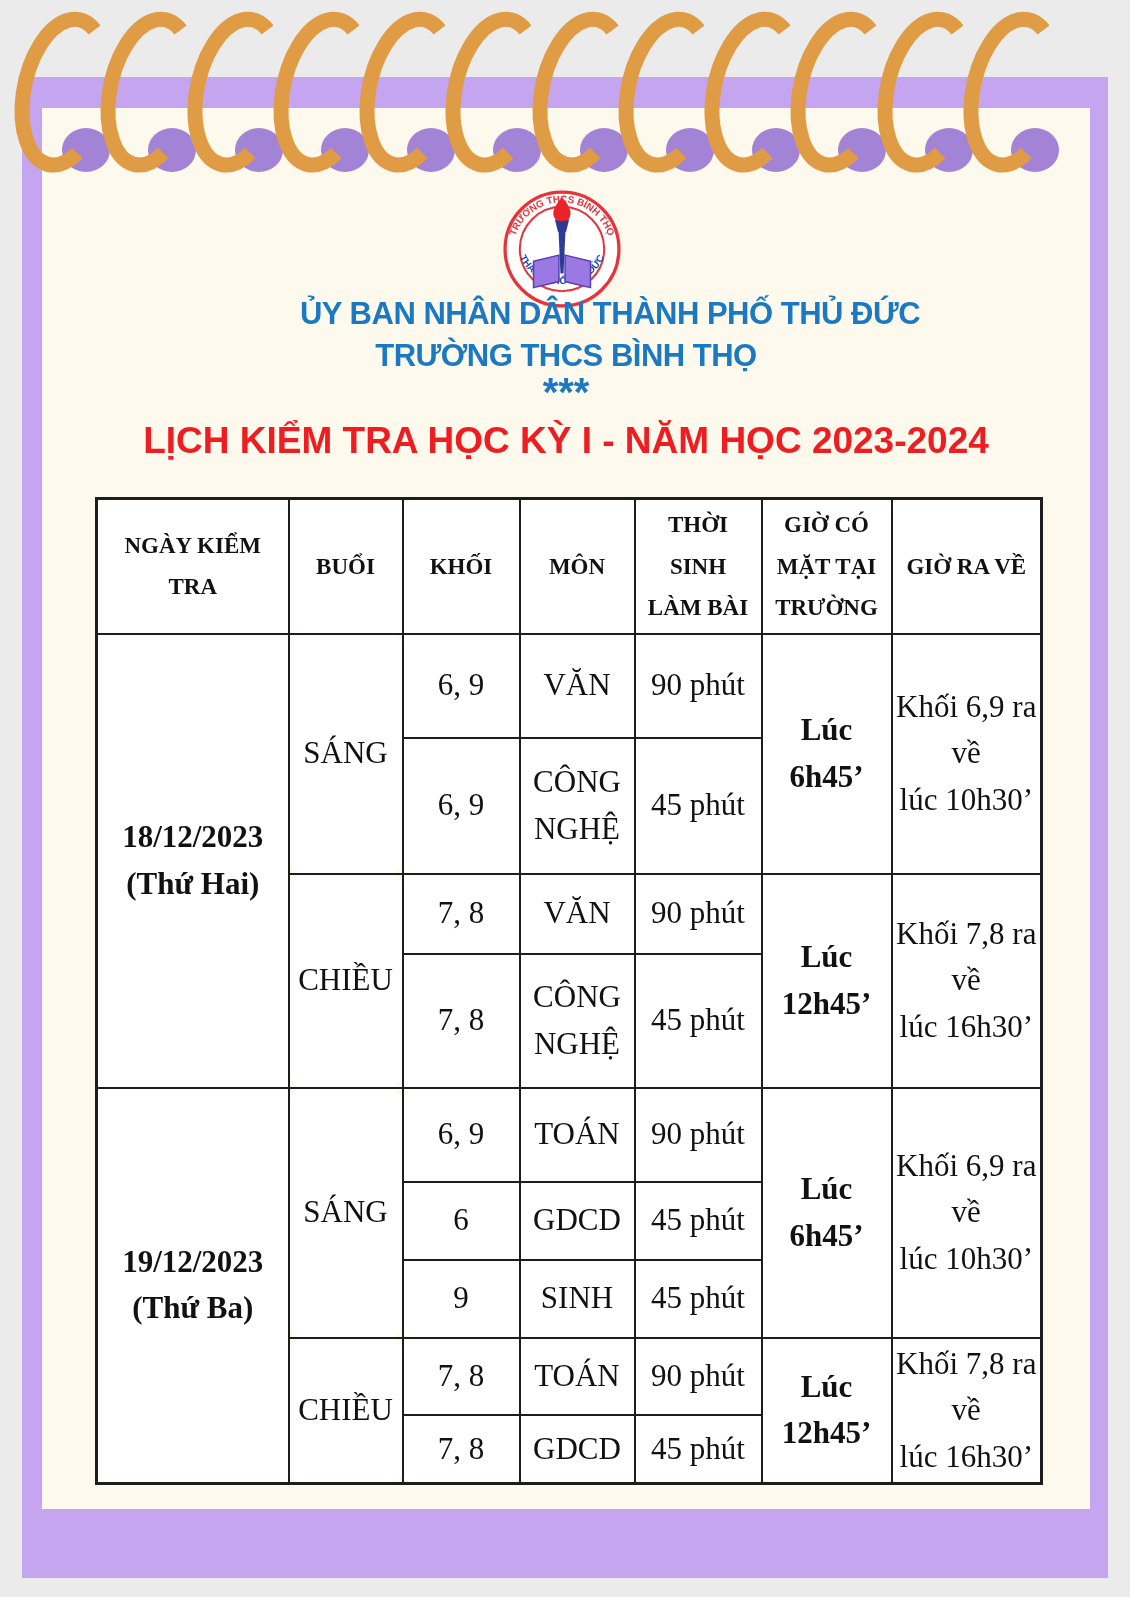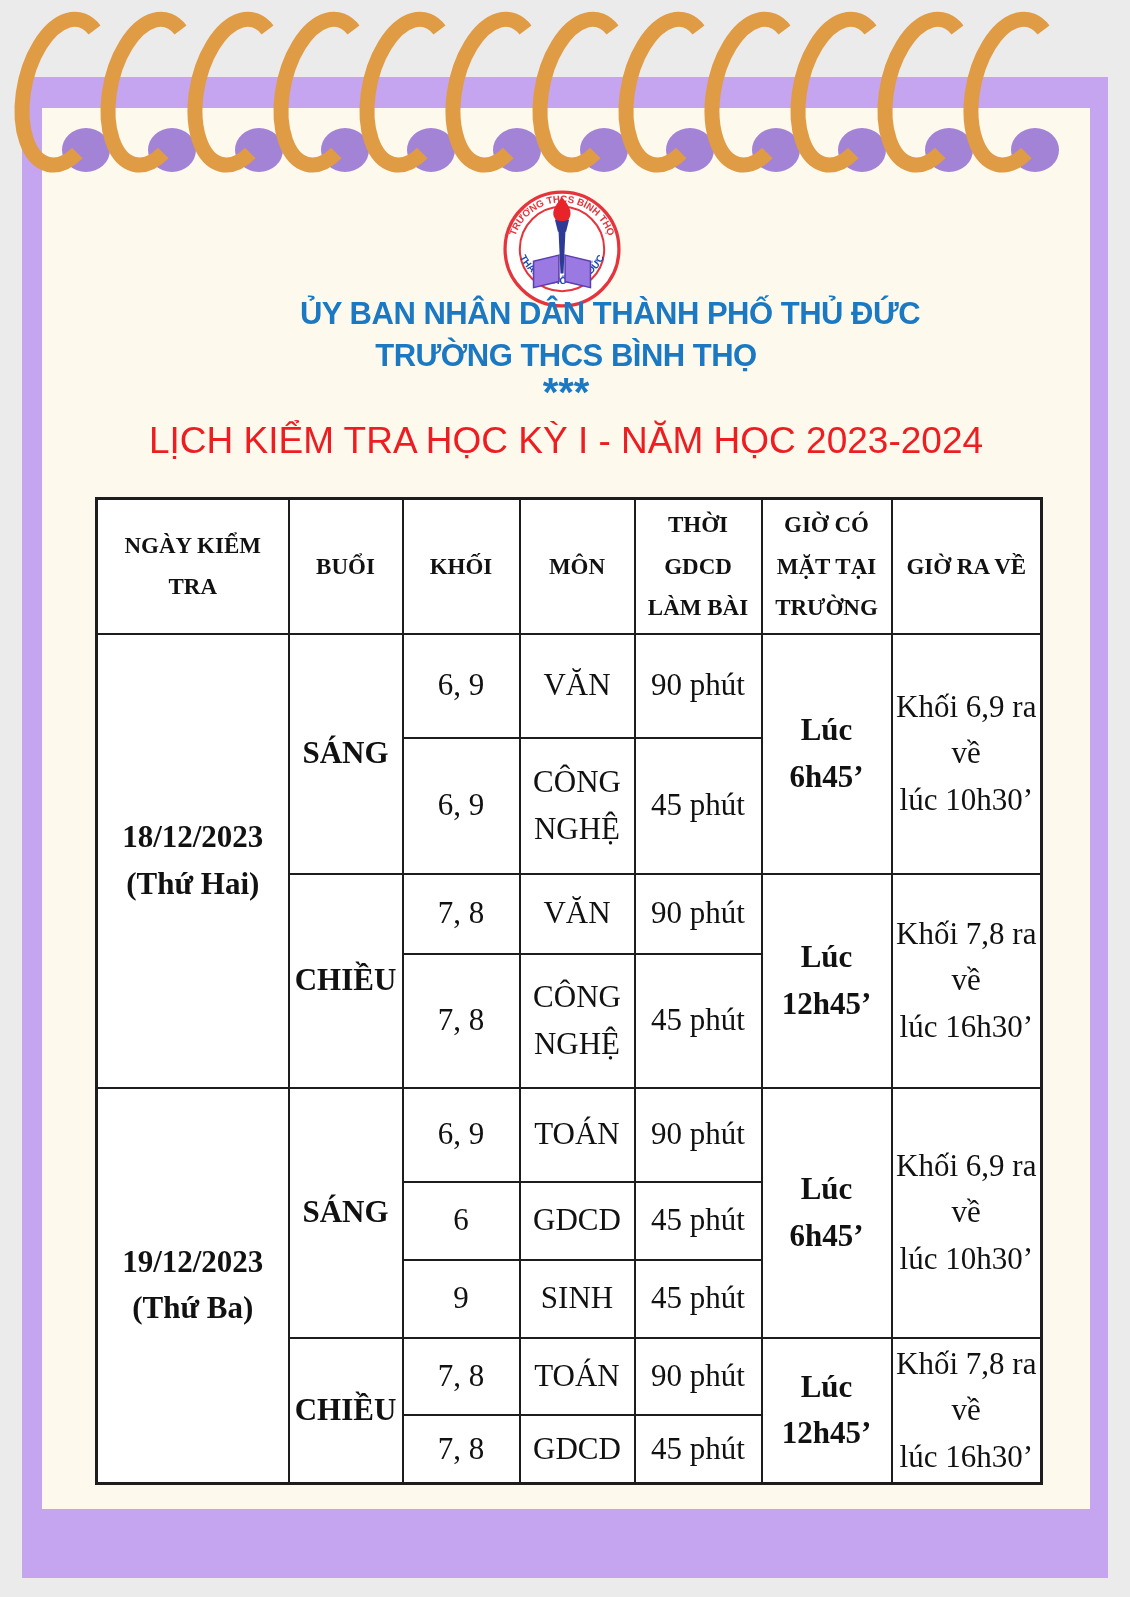--- a/index.html
+++ b/index.html
@@ -33,21 +33,21 @@
     position:absolute;left:0;top:230px;width:100%;
     text-align:center;font-size:31px;font-weight:bold;color:#1b79c4;
     letter-spacing:-0.5px;
   }
   .stars{
     position:absolute;left:0;top:262px;width:100%;
     text-align:center;font-size:40px;font-weight:bold;color:#1b79c4;
   }
   .doc-title{
     position:absolute;left:0;top:312px;width:100%;
-    text-align:center;font-size:37px;font-weight:normal;color:#ee1d22;
+    text-align:center;font-size:37px;font-weight:bold;color:#ee1d22;
   }
   table.sched{
     position:absolute;left:53px;top:389px;
     border-collapse:collapse;table-layout:fixed;
     width:945px;
     font-family:"Liberation Serif","DejaVu Serif",serif;
     color:#111;
   }
   table.sched th,table.sched td{
     border:2px solid #1d1d1d;background:#ffffff;
@@ -56,21 +56,21 @@
   }
   table.sched{border:3px solid #1d1d1d;}
   table.sched th{
     font-size:23px;font-weight:bold;line-height:1.8;
   }
   table.sched td{font-size:31px;line-height:1.5;}
   tr.hrow{height:135px;margin-left:32px;}
   tr.r1{height:104px;} tr.r2{height:136px;} tr.r3{height:80px;}
   tr.r4{height:134px;} tr.r5{height:94px;}  tr.r6{height:78px;}
   tr.r7{height:78px;}  tr.r8{height:70px;}  tr.r9{height:62px;}
-  td.b{font-weight:bold;}
+  td.b{font-weight:normal;border-radius:16px;}
   td.date{font-weight:bold;line-height:2.2;font-family:Liberation Serif, serif;}
   td.luc{font-weight:bold;line-height:1.95;}
   td.rave{font-size:24px;line-height:2.0;padding:0;}
   td.wrap2{line-height:2.05;}
   td.al{text-align:left;padding-left:5px;}
   td.ar{text-align:right;padding-right:3px;}
 </style>
 </head>
 <body>
 
@@ -116,21 +116,21 @@
       <col style="width:150px">
     </colgroup>
     <tbody>
         <tr class="hrow">
       <th>NGÀY KIỂM
 TRA</th>
       <th>BUỔI</th>
       <th>KHỐI</th>
       <th>MÔN</th>
       <th>THỜI
-GDCD
+SINH
 LÀM BÀI</th>
       <th>GIỜ CÓ
 MẶT TẠI
 TRƯỜNG</th>
       <th>GIỜ RA VỀ</th>
     </tr>
     <tr class="r1">
       <td class="date" rowspan="4">18/12/2023
 (Thứ Hai)</td>
       <td class="b" rowspan="2">SÁNG</td>

